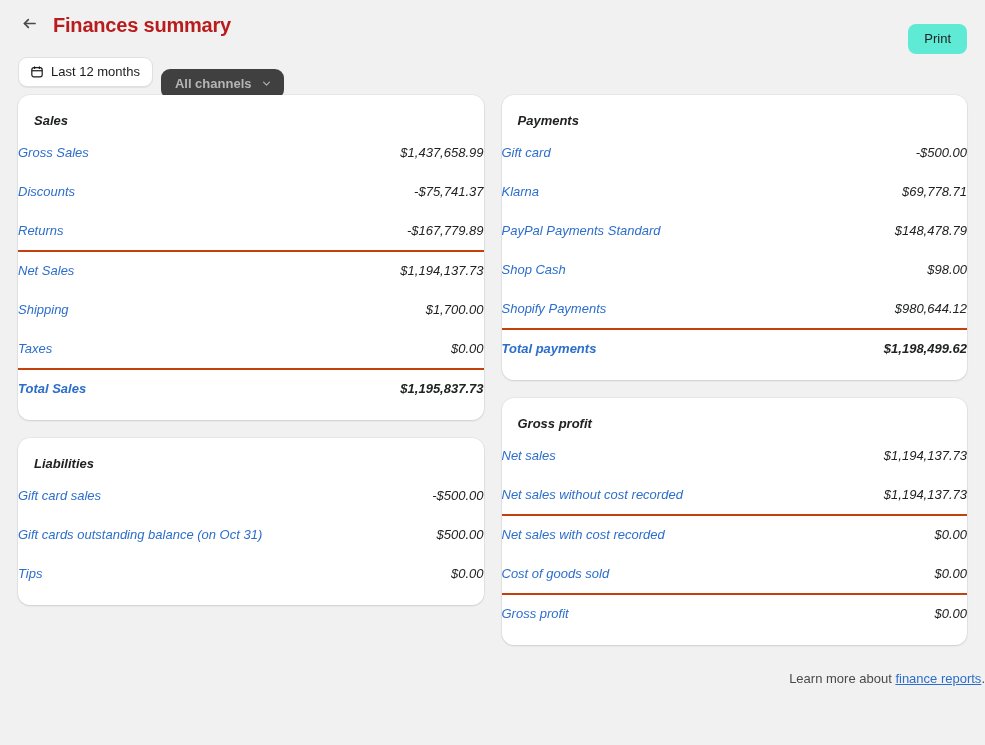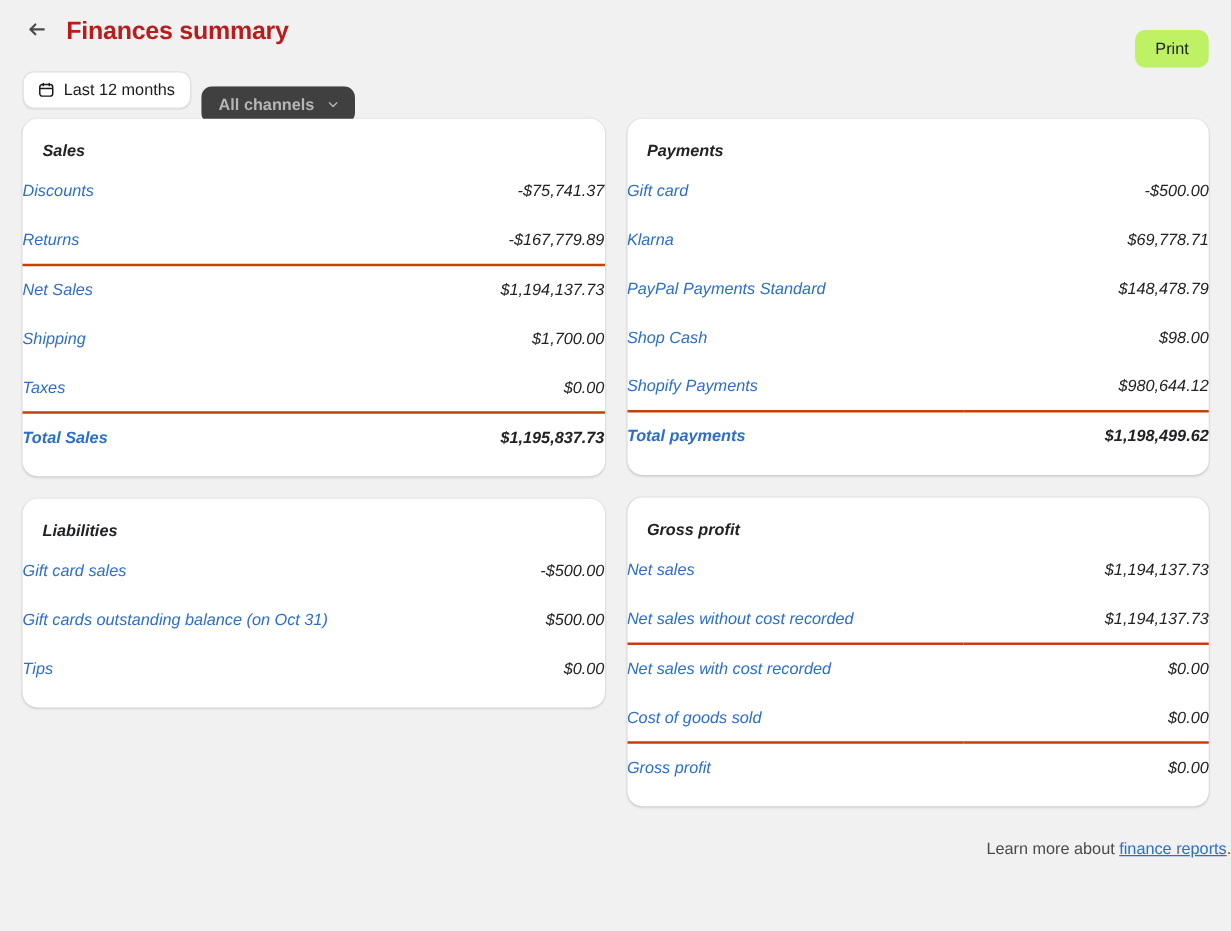--- a/index.html
+++ b/index.html
@@ -52,21 +52,21 @@
     color: #b91c1c;
     margin-left: 11px;
     line-height: 26px;
   }
   .topbar-spacer { flex: 1 1 auto; }
   .print-btn {
     font-family: "Liberation Sans", sans-serif;
     font-size: 13px;
     font-weight: 400;
     color: #202223;
-    background: #bef264;
+    background: #5eead4;
     border: none;
     border-radius: 8px;
     padding: 7px 16px;
     cursor: pointer;
     line-height: 16px;
     margin-top: 28px;
   }
 
   
   .filters {
@@ -229,20 +229,24 @@
 
   <div class="content">
 
     <div class="col">
 
       <div class="card">
         <div class="card-title">Sales</div>
         <table class="rows">
           <tbody>
               <tr>
+                <td class="label"><span class="label-link">Gross Sales</span></td>
+                <td class="value">$1,437,658.99</td>
+              </tr>
+              <tr>
                 <td class="label"><span class="label-link">Discounts</span></td>
                 <td class="value">-$75,741.37</td>
               </tr>
               <tr class="divider">
                 <td class="label"><span class="label-link">Returns</span></td>
                 <td class="value">-$167,779.89</td>
               </tr>
               <tr>
                 <td class="label"><span class="label-link">Net Sales</span></td>
                 <td class="value">$1,194,137.73</td>

